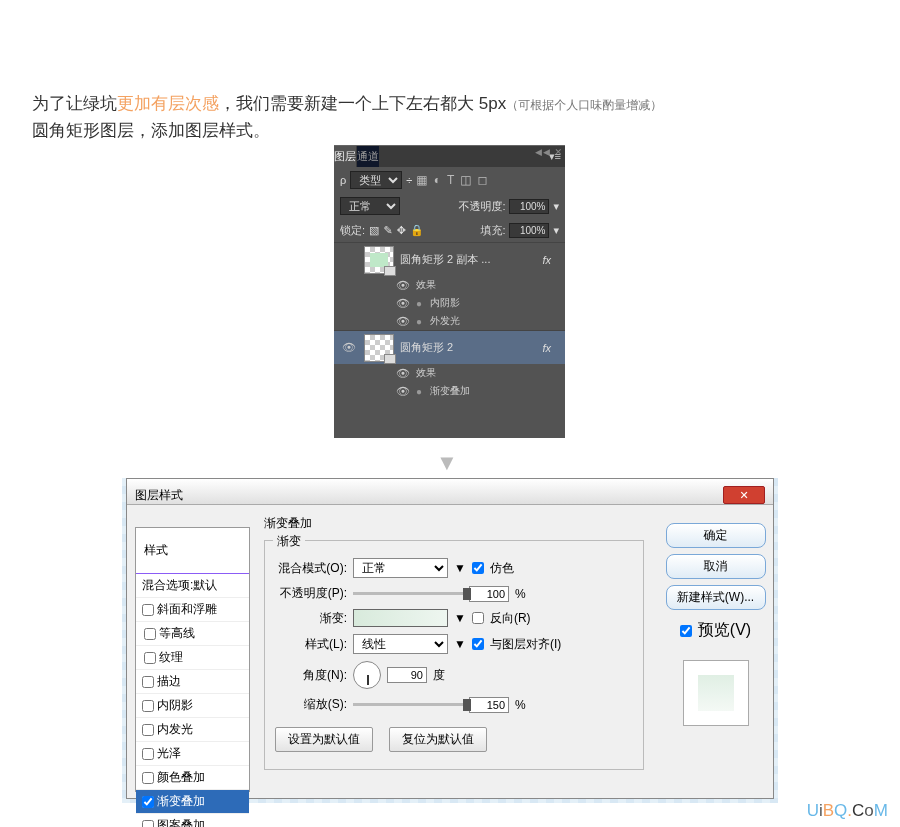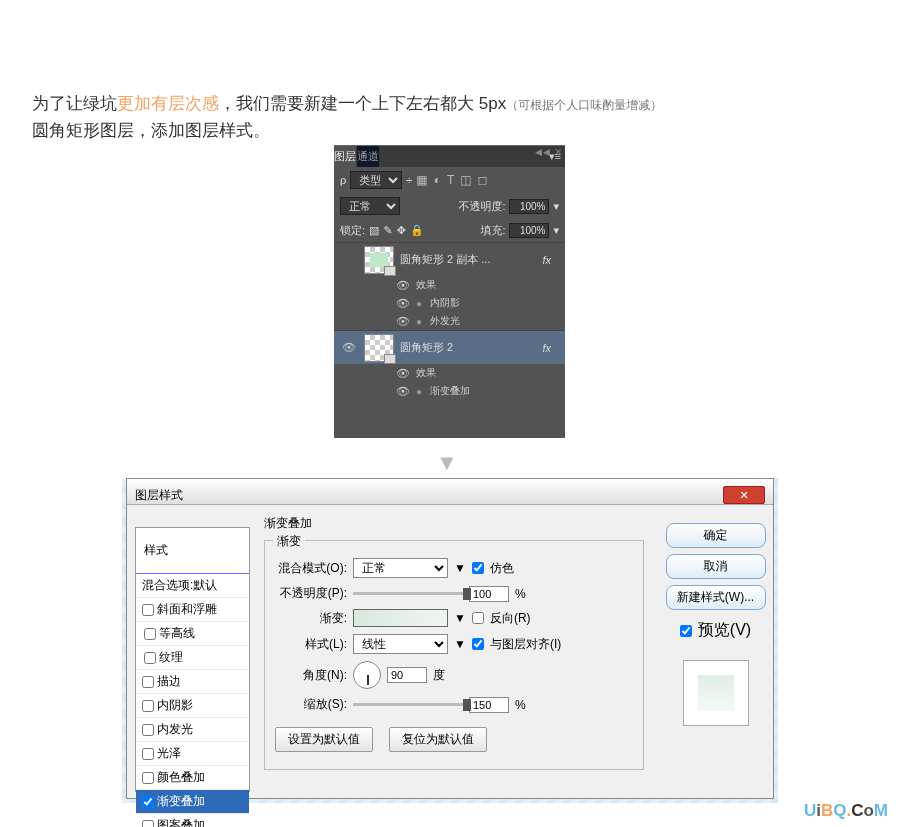--- a/index.html
+++ b/index.html
@@ -44,32 +44,32 @@
 .dlg-left .opt.active{background:#2d6bb8;color:#fff}
 .dlg-left .sub{padding-left:8px}
 .dlg-mid{flex:1;padding:10px 14px;font-size:12px;position:relative}
 .fieldset{border:1px solid #bbb;padding:10px;margin-top:8px;position:relative}
 .legend{position:absolute;top:-8px;left:8px;background:#f0f0f0;padding:0 4px;font-size:12px}
 .f-row{display:flex;align-items:center;margin:7px 0;gap:6px}
 .f-lbl{width:72px;text-align:right}
 .f-sel{border:1px solid #888;background:#fff;padding:1px 4px;width:95px;height:20px;font-size:12px}
 .slider{width:110px;height:3px;background:#bbb;position:relative}
 .slider .knob{position:absolute;top:-4px;width:8px;height:12px;background:#555;left:100%}
-.nbox{width:40px;border:1px solid #888;background:#fff;padding:1px 3px;text-align:left;font-size:11px}
+.nbox{width:40px;border:1px solid #888;background:#fff;padding:1px 3px;text-align:right;font-size:11px}
 .grad{width:95px;height:18px;border:1px solid #666;background:linear-gradient(90deg,#d8eadc,#eef6f0)}
 .angle{width:28px;height:28px;border:1px solid #888;border-radius:50%;position:relative;background:#fff}
 .angle::after{content:"";position:absolute;left:50%;top:50%;width:2px;height:10px;background:#333;transform-origin:top;transform:rotate(0deg)}
 .btn-sm{border:1px solid #999;background:linear-gradient(#fff,#e4e4e4);padding:3px 12px;font-size:12px;border-radius:2px}
 .dlg-right{width:115px;padding:18px 10px;display:flex;flex-direction:column;gap:6px;align-items:center}
 .btn-r{width:100px;border:1px solid #7aa8d8;background:linear-gradient(#fff,#e0ecf6);padding:3px 0;font-size:12px;border-radius:8px;text-align:center}
 .preview-box{width:66px;height:66px;border:1px solid #aaa;background:#fff;margin-top:6px;display:flex;align-items:center;justify-content:center}
 .preview-inner{width:36px;height:36px;background:linear-gradient(#e0efe4,#f4f9f5)}
 .cb{width:12px;height:12px}
 
-.watermark{position:absolute;bottom:6px;right:12px;font-size:17px;font-weight:bold;font-family:Arial}
+.watermark{position:absolute;bottom:6px;right:12px;font-size:17px;font-weight:normal;font-family:Arial}
 .watermark .u{color:#68b8e8}.watermark .i{color:#555}.watermark .b{color:#f4a261}.watermark .q{color:#68b8e8}.watermark .d{color:#f4a261}.watermark .c{color:#333}.watermark .m{color:#68b8e8}
 
 
 .dlg-bg{position:absolute;top:478px;left:122px;width:656px;height:325px;background:repeating-conic-gradient(#d8e8f4 0 25%,#e4f0f8 0 50%) 0 0/16px 16px;z-index:-1}
 </style>
 </head>
 <body>
 
 <div class="intro">
   <span>为了让绿坑</span><span class="hl">更加有层次感</span><span>，我们需要新建一个上下左右都大 5px</span><span class="sm">（可根据个人口味酌量增减）</span><br>

